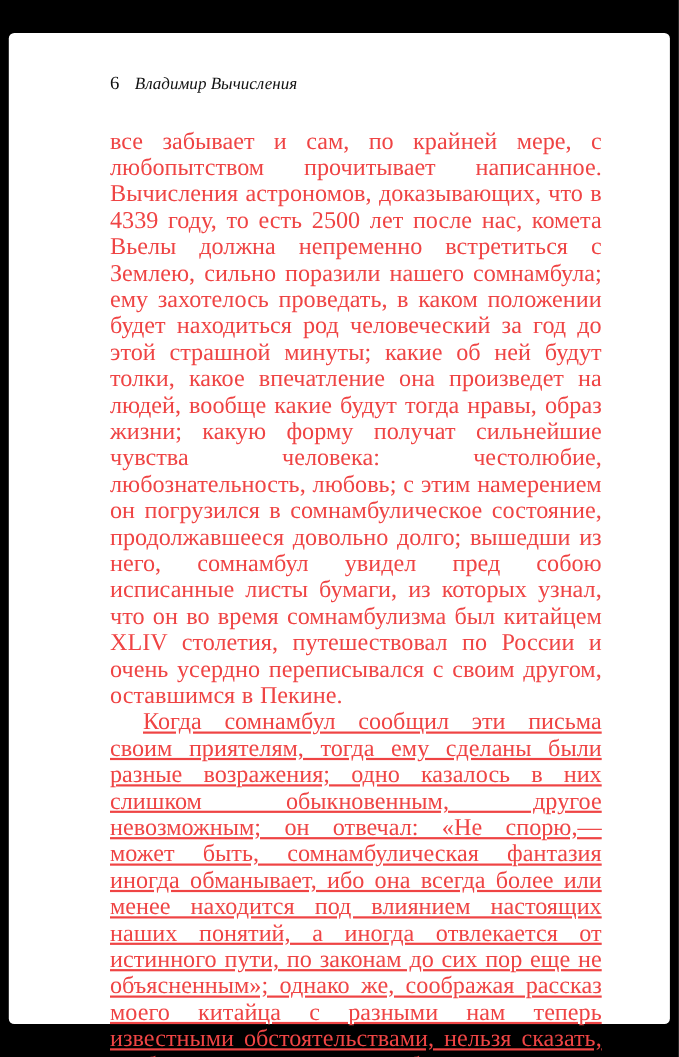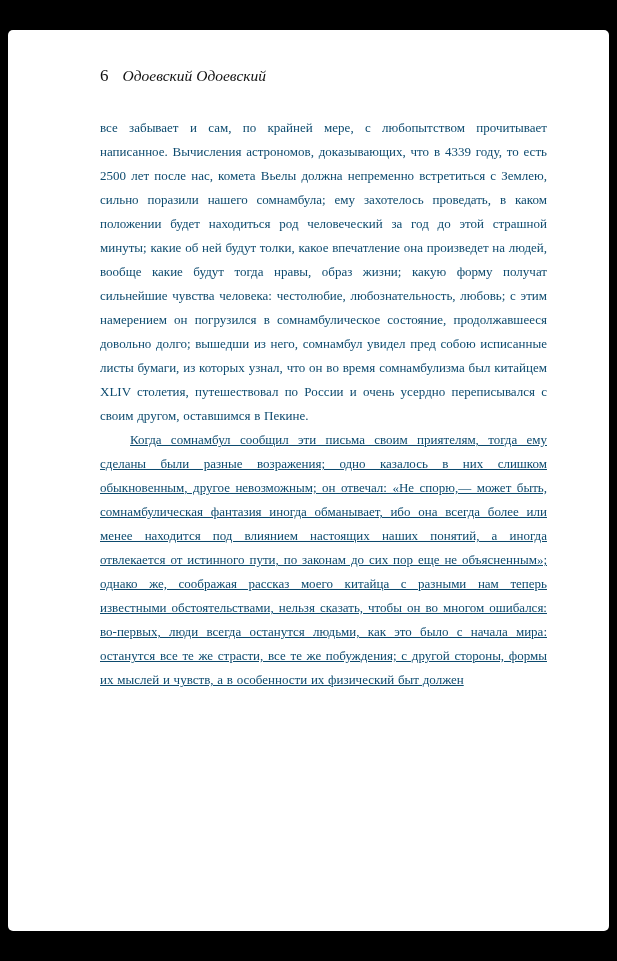--- a/index.html
+++ b/index.html
@@ -43,39 +43,39 @@
       font-style: italic;
       font-size: 15.5px;
     }
     .page-body {
       position: absolute;
       left: 92px;
       top: 86px;
       width: 447px;
     }
     .para {
-      font-size: 13px;
+      font-size: 22px;
       line-height: 24px;
       text-align: justify;
-      color: #0c4a6e;
+      color: #ef4444;
       hyphens: auto;
       -webkit-hyphens: auto;
       word-spacing: 0.5px;
     }
     .para.no-indent { text-indent: 0; }
     .para.indent { text-indent: 30px; text-decoration: underline; }
   </style>
 </head>
 <body>
 
 <div class="frame">
   <div class="page">
 
     <div class="running-header">
-      <span class="page-num">6</span><span class="author">Одоевский Одоевский</span>
+      <span class="page-num">6</span><span class="author">Владимир Вычисления</span>
     </div>
 
     <div class="page-body">
       <p class="para no-indent">все забывает и сам, по крайней мере, с любопытством прочитывает написанное. Вычисления астрономов, доказывающих, что в 4339 году, то есть 2500 лет после нас, комета Вьелы должна непременно встретиться с Землею, сильно поразили нашего сомнамбула; ему захотелось проведать, в каком положении будет находиться род человеческий за год до этой страшной минуты; какие об ней будут толки, какое впечатление она произведет на людей, вообще какие будут тогда нравы, образ жизни; какую форму получат сильнейшие чувства человека: честолюбие, любознательность, любовь; с этим намерением он погрузился в сомнамбулическое состояние, продолжавшееся довольно долго; вышедши из него, сомнамбул увидел пред собою исписанные листы бумаги, из которых узнал, что он во время сомнамбулизма был китайцем XLIV столетия, путешествовал по России и очень усердно переписывался с своим другом, оставшимся в Пекине.</p>
       <p class="para indent">Когда сомнамбул сообщил эти письма своим приятелям, тогда ему сделаны были разные возражения; одно казалось в них слишком обыкновенным, другое невозможным; он отвечал: «Не спорю,— может быть, сомнамбулическая фантазия иногда обманывает, ибо она всегда более или менее находится под влиянием настоящих наших понятий, а иногда отвлекается от истинного пути, по законам до сих пор еще не объясненным»; однако же, соображая рассказ моего китайца с разными нам теперь известными обстоятельствами, нельзя сказать, чтобы он во многом ошибался: во-первых, люди всегда останутся людьми, как это было с начала мира: останутся все те же страсти, все те же побуждения; с другой стороны, формы их мыслей и чувств, а в особенности их физический быт должен</p>
     </div>
 
   </div>
 </div>
 

